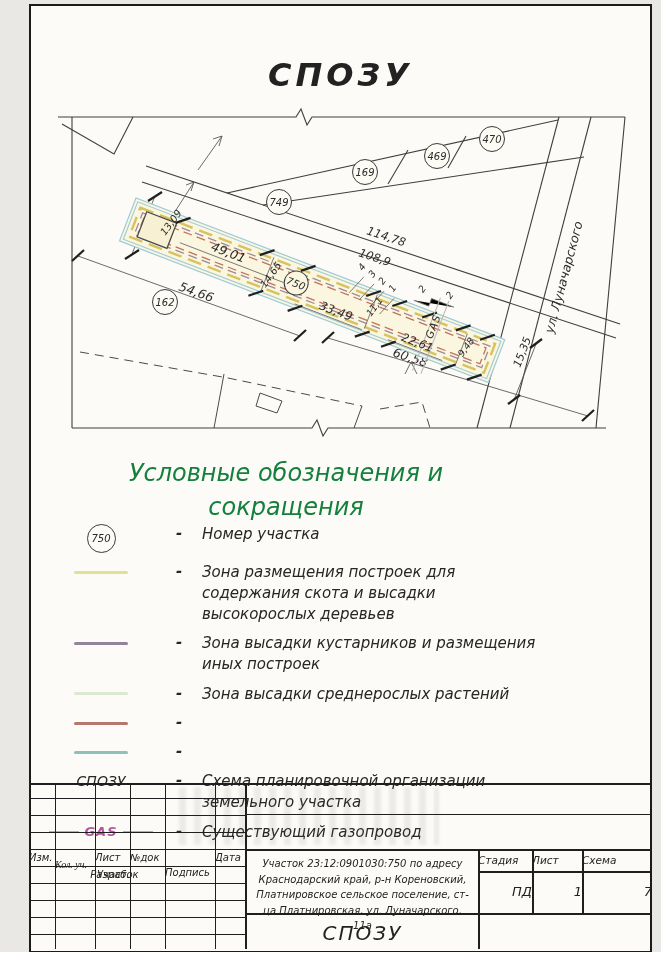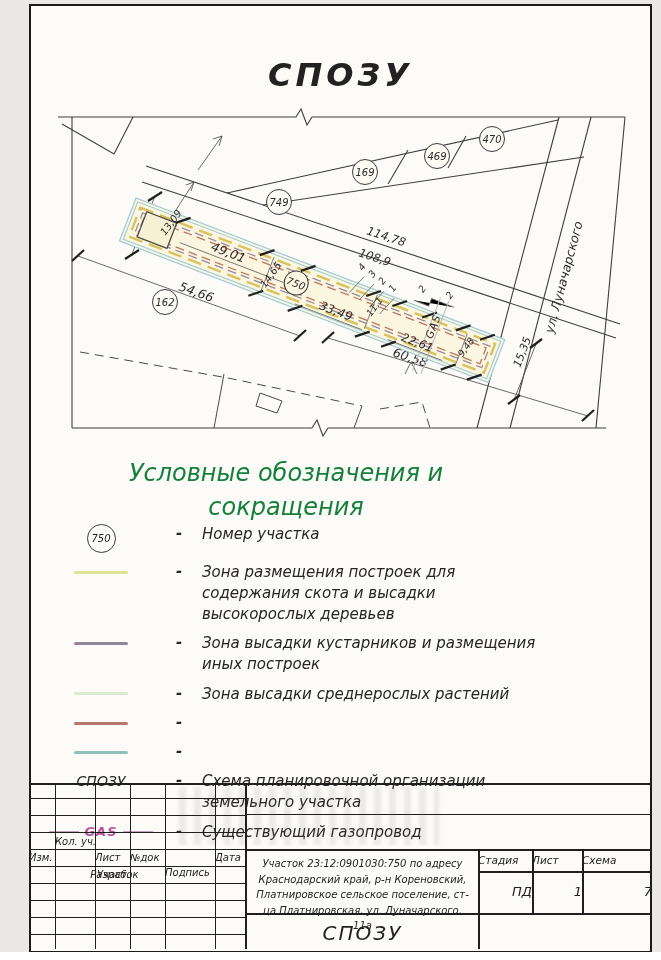--- a/index.html
+++ b/index.html
@@ -268,21 +268,21 @@
     <div class="hl" style="left:0;top:32px;width:216px;"></div>
     <div class="hl" style="left:0;top:49px;width:216px;"></div>
     <div class="hl" style="left:0;top:66px;width:216px;"></div>
     <div class="hl" style="left:0;top:83px;width:216px;"></div>
     <div class="hl" style="left:0;top:100px;width:216px;"></div>
     <div class="hl" style="left:0;top:117px;width:216px;"></div>
     <div class="hl" style="left:0;top:134px;width:216px;"></div>
     <div class="hl" style="left:0;top:151px;width:216px;"></div>
 
     <span class="cell-label" style="left:0;width:26px;top:67px;">Изм.</span>
-    <span class="cell-label" style="left:26px;width:40px;top:51px;">Кол. уч.</span>
+    <span class="cell-label" style="left:26px;width:40px;top:74px;font-family:Liberation Serif, serif;">Кол. уч.</span>
     <span class="cell-label" style="left:66px;width:35px;top:67px;">Лист</span>
     <span class="cell-label" style="left:101px;width:35px;top:67px;">№док</span>
     <span class="cell-label" style="left:136px;width:50px;top:67px;margin-top:15px;">Подпись</span>
     <span class="cell-label" style="left:186px;width:30px;top:67px;">Дата</span>
     <span class="cell-label" style="left:12px;width:62px;top:84px;text-align:center;padding-left:38px;">Разраб.</span>
     <span class="cell-label" style="left:68px;width:66px;top:84px;text-align:left;">Участок</span>
 
     <div class="hl" style="left:218px;top:31px;width:405px;"></div>
     <div class="hl hl2" style="left:218px;top:66px;width:405px;"></div>
     <div class="hl hl2" style="left:218px;top:130px;width:405px;"></div>

